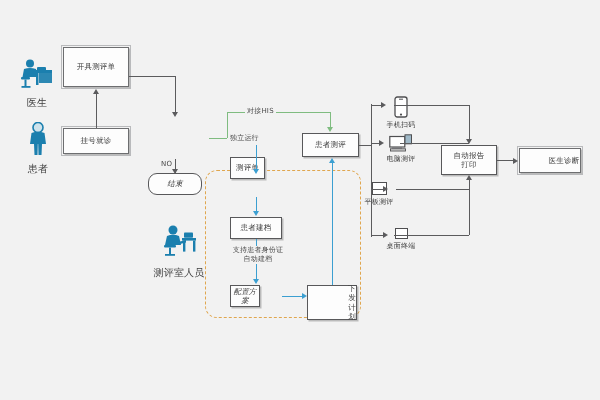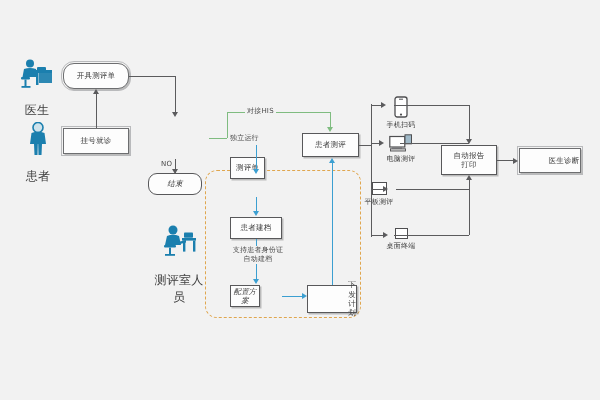--- a/index.html
+++ b/index.html
@@ -75,21 +75,21 @@
   
   .group{
     position:absolute;
     border:1.6px dashed #e0a64e;
     border-radius:12px;
     box-sizing:border-box;
   }
 
   
   .actor{position:absolute;text-align:center;}
-  .actor .cap{font-size:12px;color:#3d3d3d;margin-top:8px;letter-spacing:.2px;}
+  .actor .cap{font-size:10px;color:#3d3d3d;margin-top:2px;letter-spacing:.2px;}
 
   
   .dev{position:absolute;text-align:center;}
   .dev .cap{font-size:7px;color:#3d3d3d;margin-top:2px;white-space:nowrap;letter-spacing:.2px;}
   .dev .gl{display:flex;align-items:center;justify-content:center;}
 
   .boxsq{
     width:15px;height:13px;box-sizing:border-box;
     border:1.3px solid #4f4f51;background:#fff;
   }
@@ -140,21 +140,21 @@
         <rect x="25" y="16.6" width="2.4" height="11"></rect>
         <rect x="35" y="16.6" width="2.4" height="11"></rect>
         <rect x="26" y="8.5" width="9" height="5.2" rx=".8"></rect>
       </g>
     </svg>
     <div class="cap">测评室人员</div>
   </div>
 
   <div class="group" style="left:205px;top:170px;width:156px;height:148px;"></div>
 
-  <div class="node thick" style="left:63px;top:63px;width:66px;height:26px;border-radius:11px;">
+  <div class="node thick" style="left:63px;top:47px;width:66px;height:40px;">
     <span>开具测评单</span>
   </div>
 
   <div class="node thick" style="left:63px;top:128px;width:66px;height:26px;">
     <span>挂号就诊</span>
   </div>
 
 
   <div class="node rounded" style="left:148px;top:173px;width:54px;height:22px;">
     <span>结束</span>
@@ -165,21 +165,21 @@
   </div>
 
   <div class="node" style="left:230px;top:217px;width:52px;height:22px;">
     <span>患者建档</span>
   </div>
 
   <div class="node" style="left:230px;top:285px;width:30px;height:22px;font-style:italic;">
     <span>配置方案</span>
   </div>
 
-  <div class="node" style="left:307px;top:285px;width:50px;height:28px;padding-left:40px;">
+  <div class="node" style="left:307px;top:285px;width:50px;height:35px;padding-left:40px;">
     <span>下发计划</span>
   </div>
 
   <div class="node" style="left:302px;top:133px;width:57px;height:24px;">
     <span>患者测评</span>
   </div>
 
   <div class="dev" style="left:379px;top:96px;width:44px;">
     <div class="gl">
       <svg width="14" height="22" viewBox="0 0 14 22">

